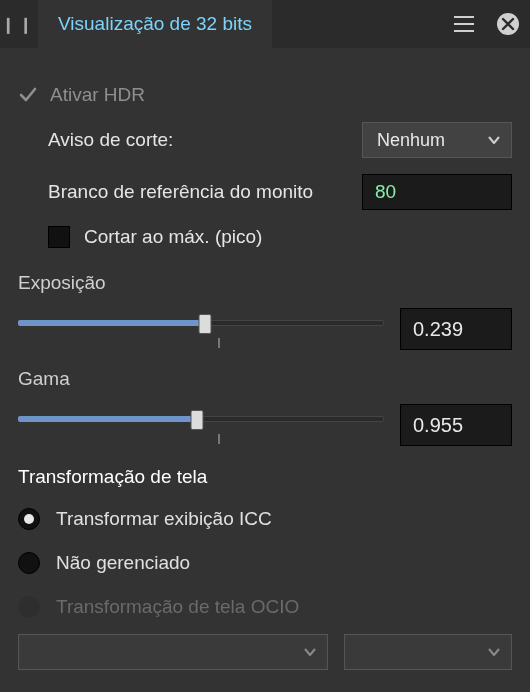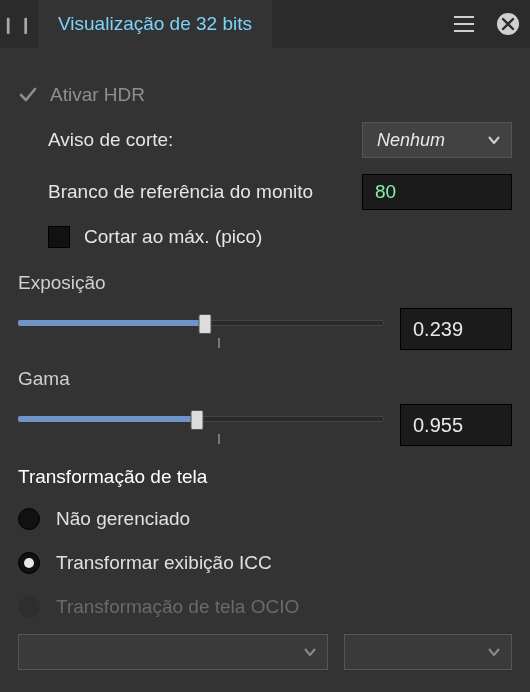--- a/index.html
+++ b/index.html
@@ -80,21 +80,20 @@
   .label-normal { color: #e5e5e5; font-size: 19px; }
 
   .dropdown {
     height: 36px;
     background: #424242;
     border: 1px solid #555;
     display: flex;
     align-items: center;
     padding: 0 10px 0 14px;
     min-width: 0;
-    font-style: italic;
   }
   .dropdown.disabled { background: #3a3a3a; }
   .dropdown-label { flex: 1; color: #e8e8e8; font-size: 18px; white-space: nowrap; overflow: hidden; text-overflow: ellipsis; }
   .dropdown-caret { color: #cfcfcf; }
   .dropdown-caret svg { display:block; }
 
   .numfield {
     height: 36px;
     background: #1b1b1b;
     border: 1px solid #000;
@@ -296,29 +295,29 @@
       <div class="slider-tick" id="gam-tick" style="left: 55%;"></div>
     </div>
     <div class="slider-value">
       <span>0.955</span>
     </div>
   </div>
 
   <div class="radio-heading">Transformação de tela</div>
 
   <div class="radio-row">
-    <span class="radio"></span>
-    <span class="radio-label">Não gerenciado</span>
-  </div>
-
-  <div class="radio-row">
     <span class="radio">
       <span class="radio-inner"></span>
     </span>
     <span class="radio-label">Transformar exibição ICC</span>
+  </div>
+
+  <div class="radio-row">
+    <span class="radio"></span>
+    <span class="radio-label">Não gerenciado</span>
   </div>
 
   <div class="radio-row" style="margin-bottom:16px;">
     <span class="radio disabled"></span>
     <span class="radio-label disabled">Transformação de tela OCIO</span>
   </div>
 
   <div class="bottom-row">
     <div class="dropdown disabled">
       <span class="dropdown-label"></span>

